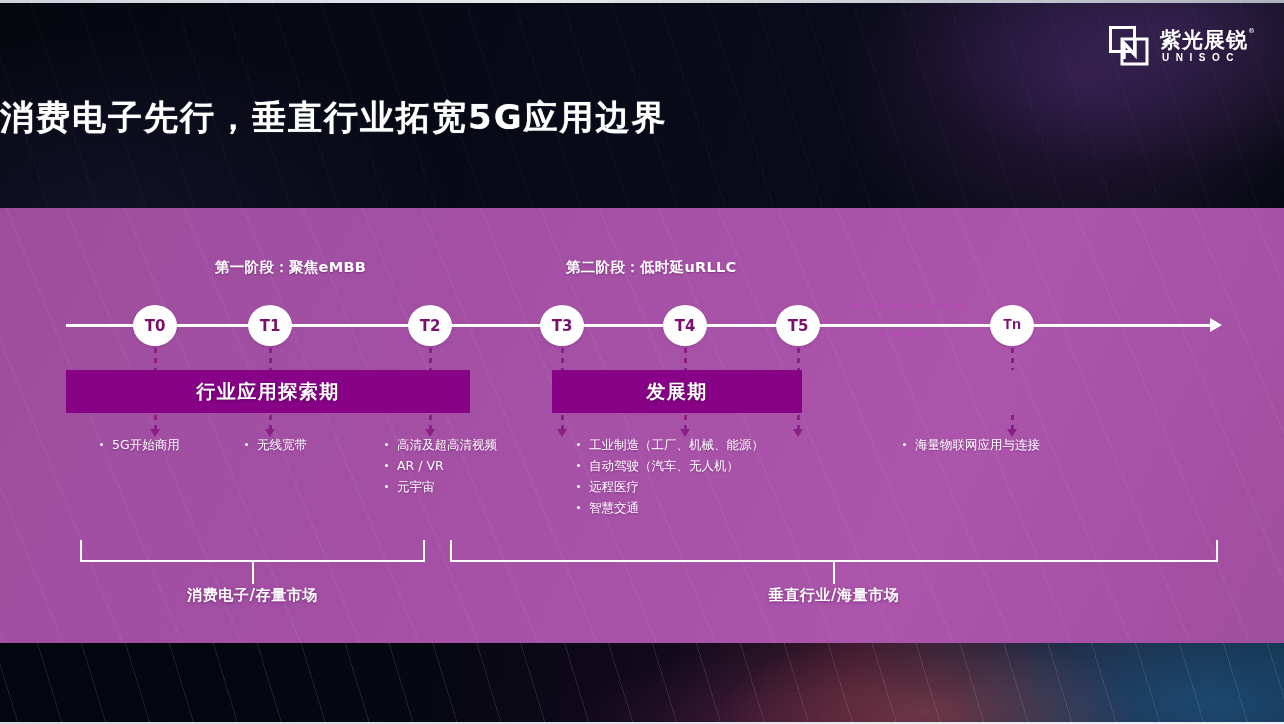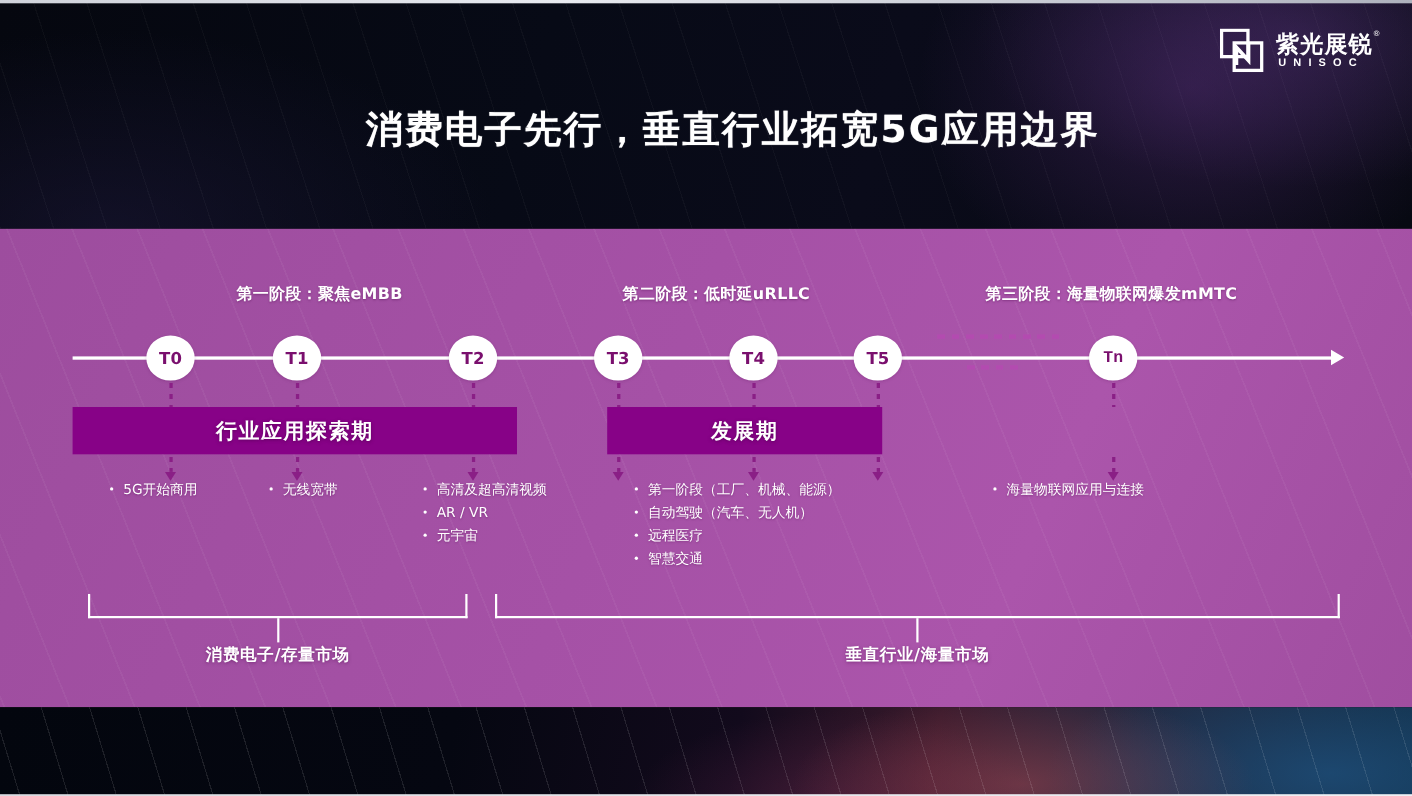--- a/index.html
+++ b/index.html
@@ -45,21 +45,21 @@
     font-family:"DejaVu Sans","Liberation Sans",sans-serif;position:relative;
   }
   .logo-reg{position:absolute;top:-2px;right:-8px;font-size:7px;font-weight:normal;}
   .logo-en{
     font-size:10px;font-weight:bold;color:#fff;letter-spacing:6.5px;line-height:1;
     padding-left:2px;
   }
 
   .title{
     position:absolute;left:0;top:95px;width:1000px;
-    text-align:right;color:#ffffff;
+    text-align:left;color:#ffffff;
     font-size:34px;font-weight:bold;letter-spacing:2px;
     font-family:"DejaVu Sans","Liberation Sans",sans-serif;
     text-shadow:0 0 1px rgba(255,255,255,.6);
   }
 
   
   .body-wrap{
     position:absolute;left:0;top:208px;width:1284px;height:435px;
     background:linear-gradient(115deg,#9d4d9e 0%,#a551a6 45%,#ab55ab 72%,#a04ea0 100%);
     overflow:hidden;
@@ -200,21 +200,20 @@
       </div>
     </div>
 
     <div class="title">消费电子先行，垂直行业拓宽5G应用边界</div>
   </div>
 
   <div class="body-wrap">
 
     <div class="phase-label" style="left:215px;top:50px;">第一阶段：聚焦eMBB</div>
     <div class="phase-label" style="left:566px;top:50px;">第二阶段：低时延uRLLC</div>
-    <div class="phase-label" style="left:896px;top:50px;">第三阶段：海量物联网爆发mMTC</div>
 
     <div class="axis"></div>
     <div class="axis-arrow"></div>
 
     <div class="dashdeco" style="left:852px;top:96px;width:112px;">
         <i></i>
       </div>
     <div class="dashdeco" style="left:879px;top:124px;width:52px;">
         <i></i>
       </div>
@@ -271,21 +270,21 @@
       </div>
       <div class="bitem">
         <span class="bdot"></span>
         <span>元宇宙</span>
       </div>
     </div>
 
     <div class="bcol" style="left:577px;">
       <div class="bitem">
         <span class="bdot"></span>
-        <span>第一阶段（工厂、机械、能源）</span>
+        <span>工业制造（工厂、机械、能源）</span>
       </div>
       <div class="bitem">
         <span class="bdot"></span>
         <span>自动驾驶（汽车、无人机）</span>
       </div>
       <div class="bitem">
         <span class="bdot"></span>
         <span>远程医疗</span>
       </div>
       <div class="bitem">

